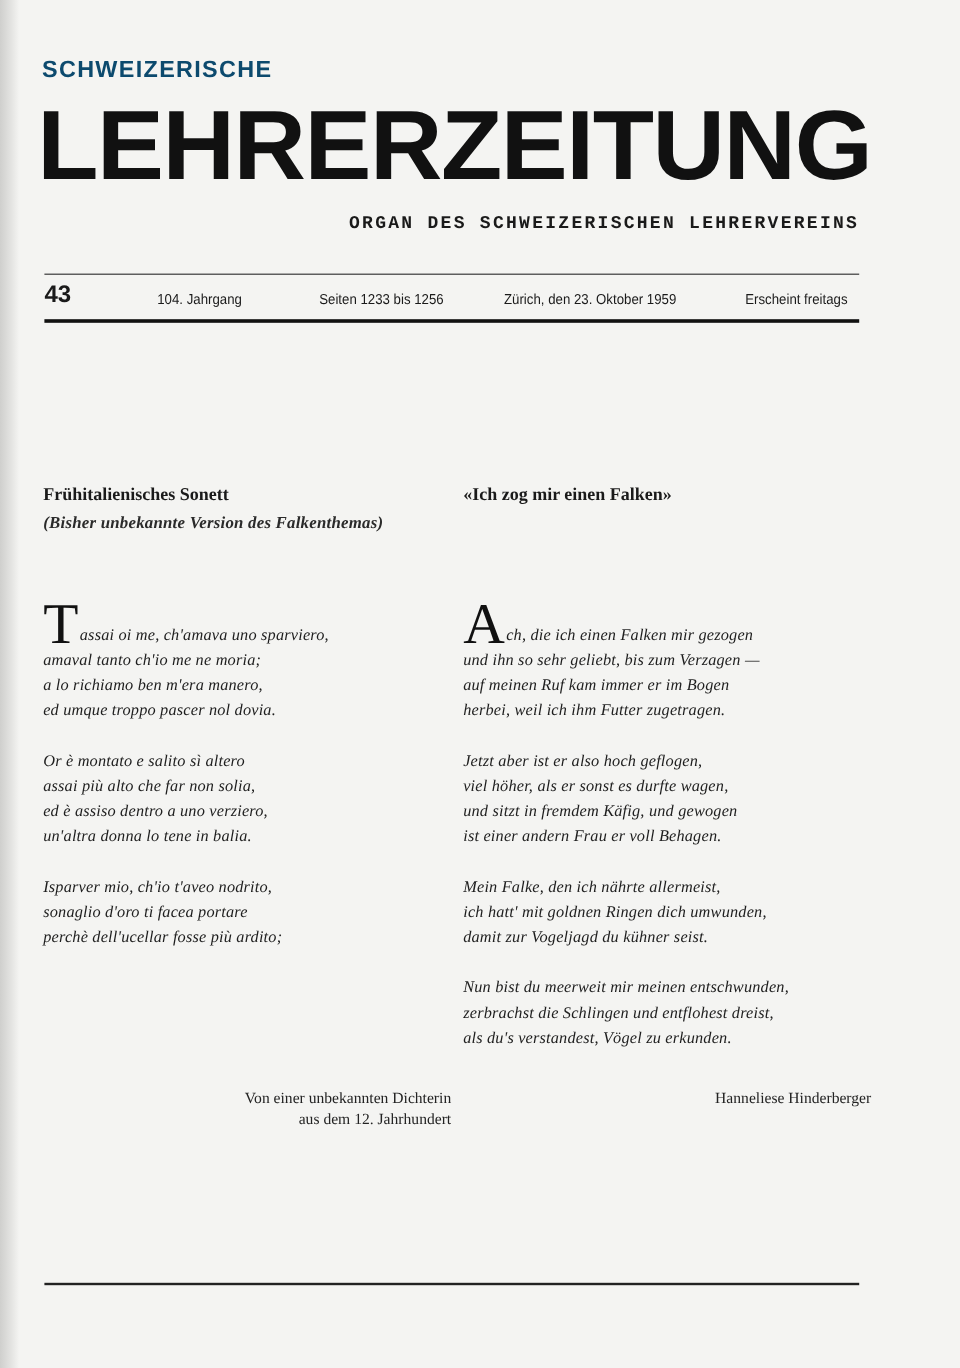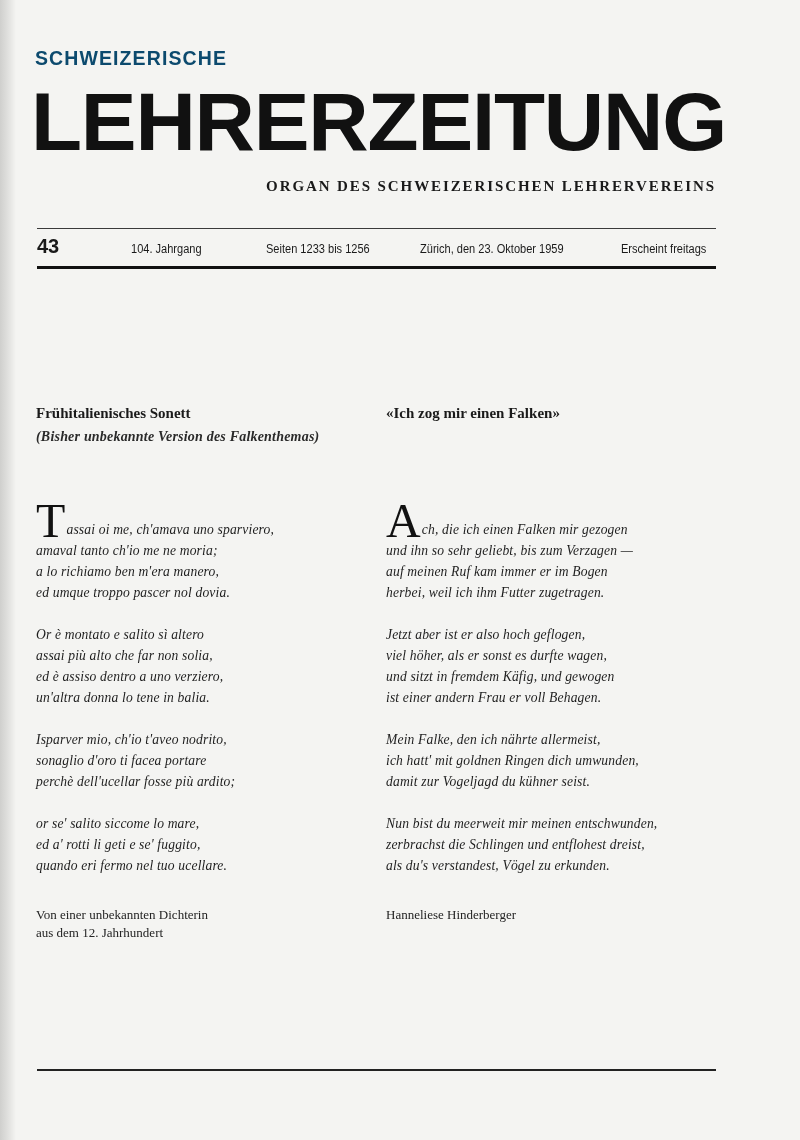--- a/index.html
+++ b/index.html
@@ -19,21 +19,21 @@
   }
   .masthead-title {
     position: absolute; left: 31px; top: 76px; width: 700px;
     font-family: "Liberation Sans", sans-serif; font-weight: bold;
     font-size: 82px; line-height: 92px; letter-spacing: -1.2px;
     color: #111; transform: scaleX(1.02); transform-origin: left top;
     white-space: nowrap;
   }
   .masthead-sub {
     position: absolute; right: 84px; top: 178px;
-    font-family: Liberation Serif, serif; font-weight: bold;
+    font-family: Liberation Mono, monospace; font-weight: bold;
     font-size: 15px; letter-spacing: 1.9px; color: #1a1a1a;
     white-space: nowrap;
   }
   .rule-thin {
     position: absolute; left: 37px; width: 679px; top: 228px; height: 1px; background: #3a3a3a;
   }
   .rule-thick {
     position: absolute; left: 37px; width: 679px; top: 266px; height: 3px; background: #111;
   }
   .rule-bottom {
@@ -71,21 +71,21 @@
     white-space: nowrap; letter-spacing: 0.15px;
   }
   .dropcap-line { position: relative; padding-left: 0; }
   .dropcap {
     font-family: "Liberation Serif", serif; font-style: normal;
     font-size: 48px; line-height: 34px; color: #111;
     display: inline-block; vertical-align: -3px; margin-right: 1px;
   }
   .attribution {
     position: absolute; left: 0; width: 340px;
-    font-size: 13px; line-height: 18px; color: #232323;
+    font-size: 13px; line-height: 18px; color: #232323; text-align: right;
   }
 </style>
 </head>
 <body>
 
 <div class="edge-shadow"></div>
 
 <header>
   <div class="masthead-kicker">SCHWEIZERISCHE</div>
   <div class="masthead-title">LEHRERZEITUNG</div>
@@ -118,25 +118,20 @@
       <div class="line">Or è montato e salito sì altero</div>
       <div class="line">assai più alto che far non solia,</div>
       <div class="line">ed è assiso dentro a uno verziero,</div>
       <div class="line">un'altra donna lo tene in balia.</div>
     </div>
     <div class="stanza">
       <div class="line">Isparver mio, ch'io t'aveo nodrito,</div>
       <div class="line">sonaglio d'oro ti facea portare</div>
       <div class="line">perchè dell'ucellar fosse più ardito;</div>
     </div>
-    <div class="stanza">
-      <div class="line">or se' salito siccome lo mare,</div>
-      <div class="line">ed a' rotti li geti e se' fuggito,</div>
-      <div class="line">quando eri fermo nel tuo ucellare.</div>
-    </div>
   </div>
   <div class="attribution" style="top:508px">
     <div>Von einer unbekannten Dichterin</div>
     <div>aus dem 12. Jahrhundert</div>
   </div>
 </section>
 
 <section class="col right">
   <h2 class="poem-title">«Ich zog mir einen Falken»</h2>
   <div class="stanzas">

